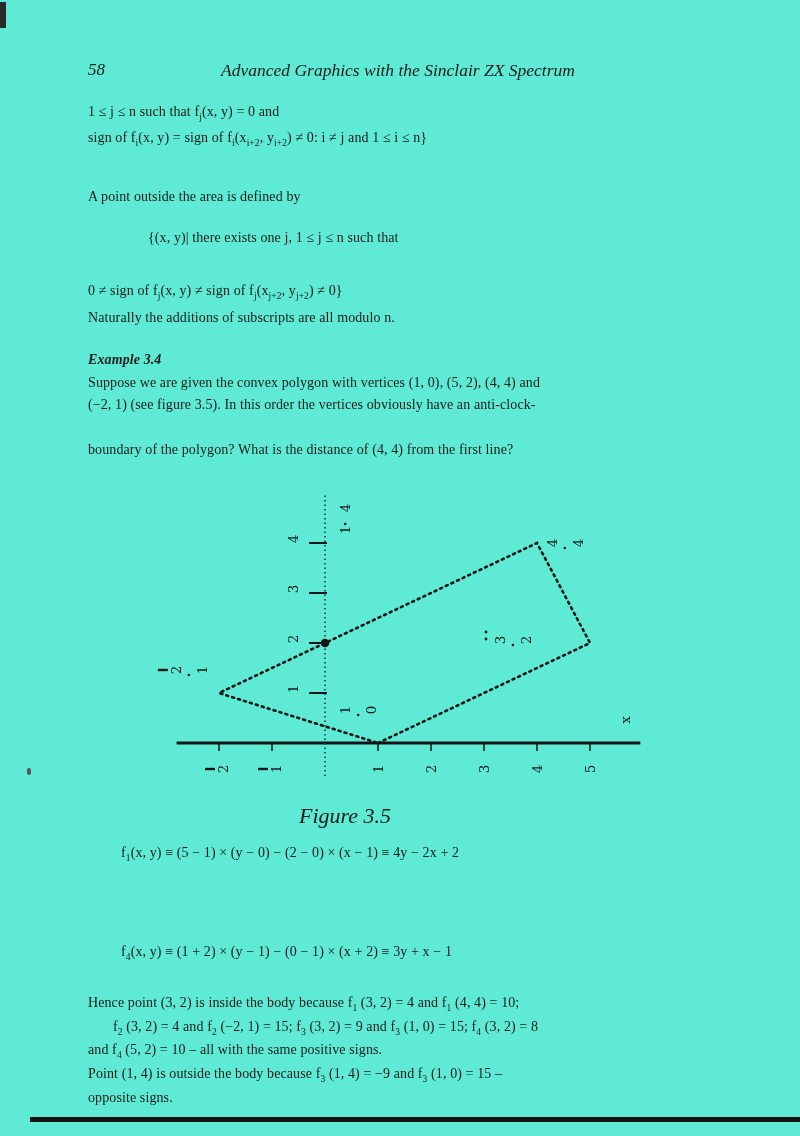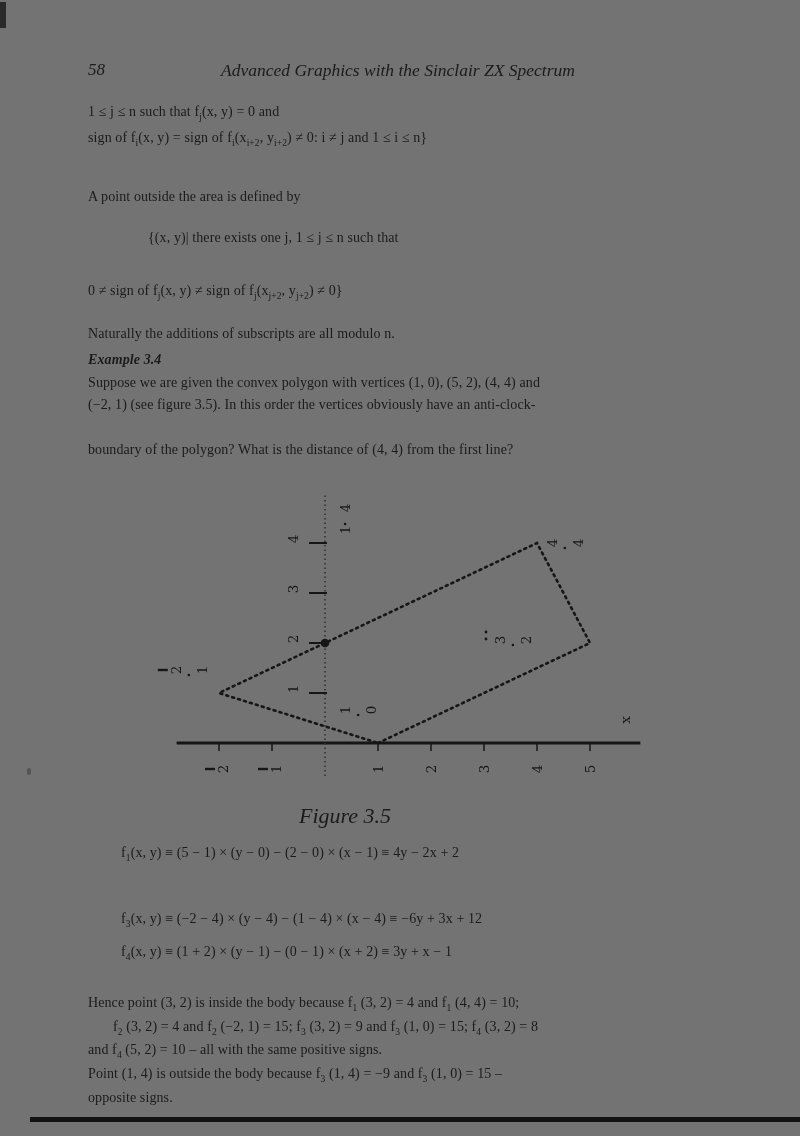--- a/index.html
+++ b/index.html
@@ -1,18 +1,18 @@
 <!DOCTYPE html>
 <html><head>
 <meta charset="utf-8">
 <style>
   html,body{margin:0;padding:0;background:#e8e8e4;}
   .page{
     position:relative;width:800px;height:1136px;margin:0 auto;
-    background:#737373;overflow:hidden;
+    background:#5eead4;overflow:hidden;
     font-family:"Liberation Serif","DejaVu Serif",serif;
     color:#1b1b1b;
   }
   .line{position:absolute;font-size:14px;white-space:nowrap;letter-spacing:.1px;}
   .line sub{font-size:68%;line-height:0;}
   .bold-italic{font-style:italic;font-weight:bold;}
   .page-number{position:absolute;left:88px;top:60px;font-size:17px;font-style:italic;}
   .running-title{position:absolute;left:88px;top:60px;width:620px;text-align:center;
     font-size:17.5px;font-style:italic;}
   .caption{position:absolute;left:145px;top:803px;width:400px;text-align:center;
@@ -30,21 +30,21 @@
   <div class="corner-mark"></div>
 
   <span class="page-number">58</span>
   <span class="running-title">Advanced Graphics with the Sinclair ZX Spectrum</span>
 
   <div class="line" style="left:88px;top:104px;">1 ≤ j ≤ n such that f<sub>j</sub>(x, y) = 0 and</div>
   <div class="line" style="left:88px;top:130px;">sign of f<sub>i</sub>(x, y) = sign of f<sub>i</sub>(x<sub>i+2</sub>, y<sub>i+2</sub>) ≠ 0: i ≠ j  and  1 ≤ i ≤ n}</div>
   <div class="line" style="left:88px;top:189px;">A point outside the area is defined by</div>
   <div class="line" style="left:148px;top:230px;">{(x, y)| there exists one j, 1 ≤ j ≤ n such that</div>
   <div class="line" style="left:88px;top:263px;margin-top:20px;">0 ≠ sign of f<sub>j</sub>(x, y) ≠ sign of f<sub>j</sub>(x<sub>j+2</sub>, y<sub>j+2</sub>) ≠ 0}</div>
-  <div class="line" style="left:88px;top:326px;">Naturally the additions of subscripts are all modulo n.</div>
+  <div class="line" style="left:88px;top:310px;">Naturally the additions of subscripts are all modulo n.</div>
 
   <div class="line bold-italic" style="left:88px;top:352px;">Example 3.4</div>
   <div class="line" style="left:88px;top:375px;">Suppose we are given the convex polygon with vertices (1, 0), (5, 2), (4, 4) and</div>
   <div class="line" style="left:88px;top:397px;">(−2, 1) (see figure 3.5). In this order the vertices obviously have an anti-clock-</div>
   <div class="line" style="left:88px;top:442px;">boundary of the polygon? What is the distance of (4, 4) from the first line?</div>
 
   <svg class="figure-svg" id="figure-svg" width="520" height="305" viewBox="0 0 520 305">
       <line x1="36.60000000000002" y1="255" x2="500.35" y2="255" stroke="#161616" stroke-width="3"></line>
       <line x1="185" y1="7.5" x2="185" y2="290" stroke="#333" stroke-width="1.6" stroke-dasharray="1.5 3"></line>
       <line x1="79" y1="256" x2="79" y2="263" stroke="#161616" stroke-width="1.5"></line>
@@ -90,21 +90,20 @@
       <text x="61.81999999999999" y="182" text-anchor="middle" dominant-baseline="central" font-family="&quot;DejaVu Serif&quot;,serif" font-size="13.5" fill="#161616" transform="rotate(-90 61.81999999999999 182)">1</text>
       <text x="205.14" y="20" text-anchor="middle" dominant-baseline="central" font-family="&quot;DejaVu Serif&quot;,serif" font-size="13.5" fill="#161616" transform="rotate(-90 205.14 20)">4</text>
       <circle cx="205.14" cy="36" r="1.3" fill="#161616"></circle>
       <text x="205.14" y="42" text-anchor="middle" dominant-baseline="central" font-family="&quot;DejaVu Serif&quot;,serif" font-size="13.5" fill="#161616" transform="rotate(-90 205.14 42)">1</text>
       <text x="484.98" y="232" text-anchor="middle" dominant-baseline="central" font-family="&quot;DejaVu Serif&quot;,serif" font-size="13.5" fill="#161616" transform="rotate(-90 484.98 232)">x</text>
     </svg>
 
   <div class="caption">Figure 3.5</div>
 
   <div class="line" style="left:121px;top:845px;">f<sub>1</sub>(x, y) ≡ (5 − 1) × (y − 0) − (2 − 0) × (x − 1) ≡ 4y − 2x + 2</div>
-  <div class="line" style="left:121px;top:911px;">f<sub>3</sub>(x, y) ≡ (−2 − 4) × (y − 4) − (1 − 4) × (x − 4) ≡ −6y + 3x + 12</div>
   <div class="line" style="left:121px;top:944px;">f<sub>4</sub>(x, y) ≡ (1 + 2) × (y − 1) − (0 − 1) × (x + 2) ≡ 3y + x − 1</div>
 
   <div class="line" style="left:88px;top:995px;">Hence point (3, 2) is inside the body because f<sub>1</sub> (3, 2) = 4 and f<sub>1</sub> (4, 4) = 10;</div>
   <div class="line" style="left:88px;top:1019px;margin-left:25px;">f<sub>2</sub> (3, 2) = 4 and f<sub>2</sub> (−2, 1) = 15; f<sub>3</sub> (3, 2) = 9 and f<sub>3</sub> (1, 0) = 15; f<sub>4</sub> (3, 2) = 8</div>
   <div class="line" style="left:88px;top:1042px;">and f<sub>4</sub> (5, 2) = 10 – all with the same positive signs.</div>
   <div class="line" style="left:88px;top:1066px;">Point (1, 4) is outside the body because f<sub>3</sub> (1, 4) = −9 and f<sub>3</sub> (1, 0) = 15 –</div>
   <div class="line" style="left:88px;top:1090px;">opposite signs.</div>
 
   <div class="margin-speck"></div>
   <div class="bottom-rule"></div>

